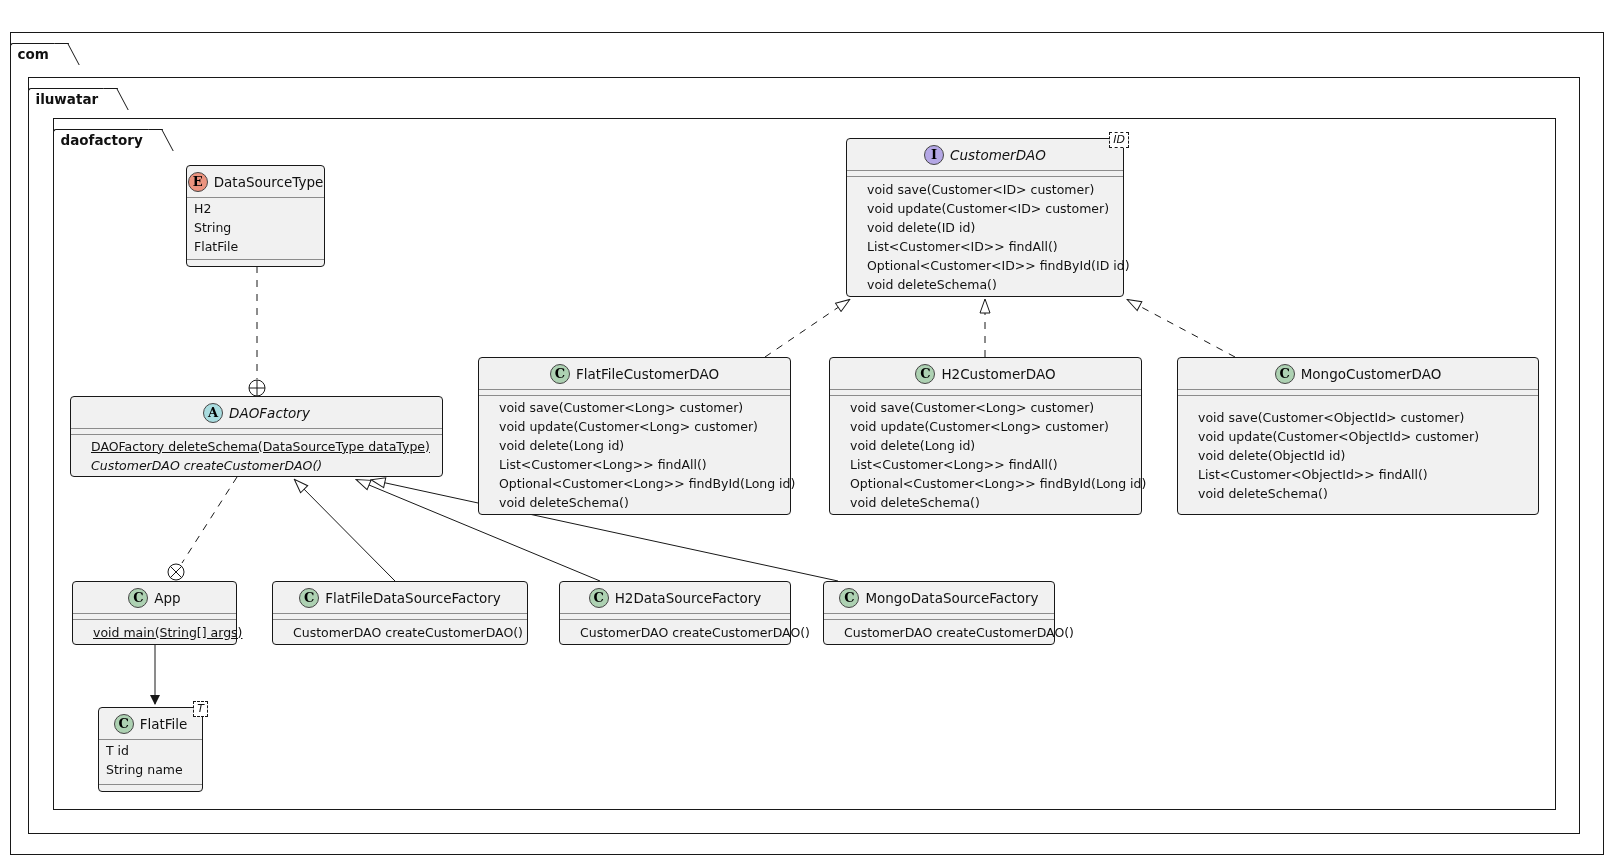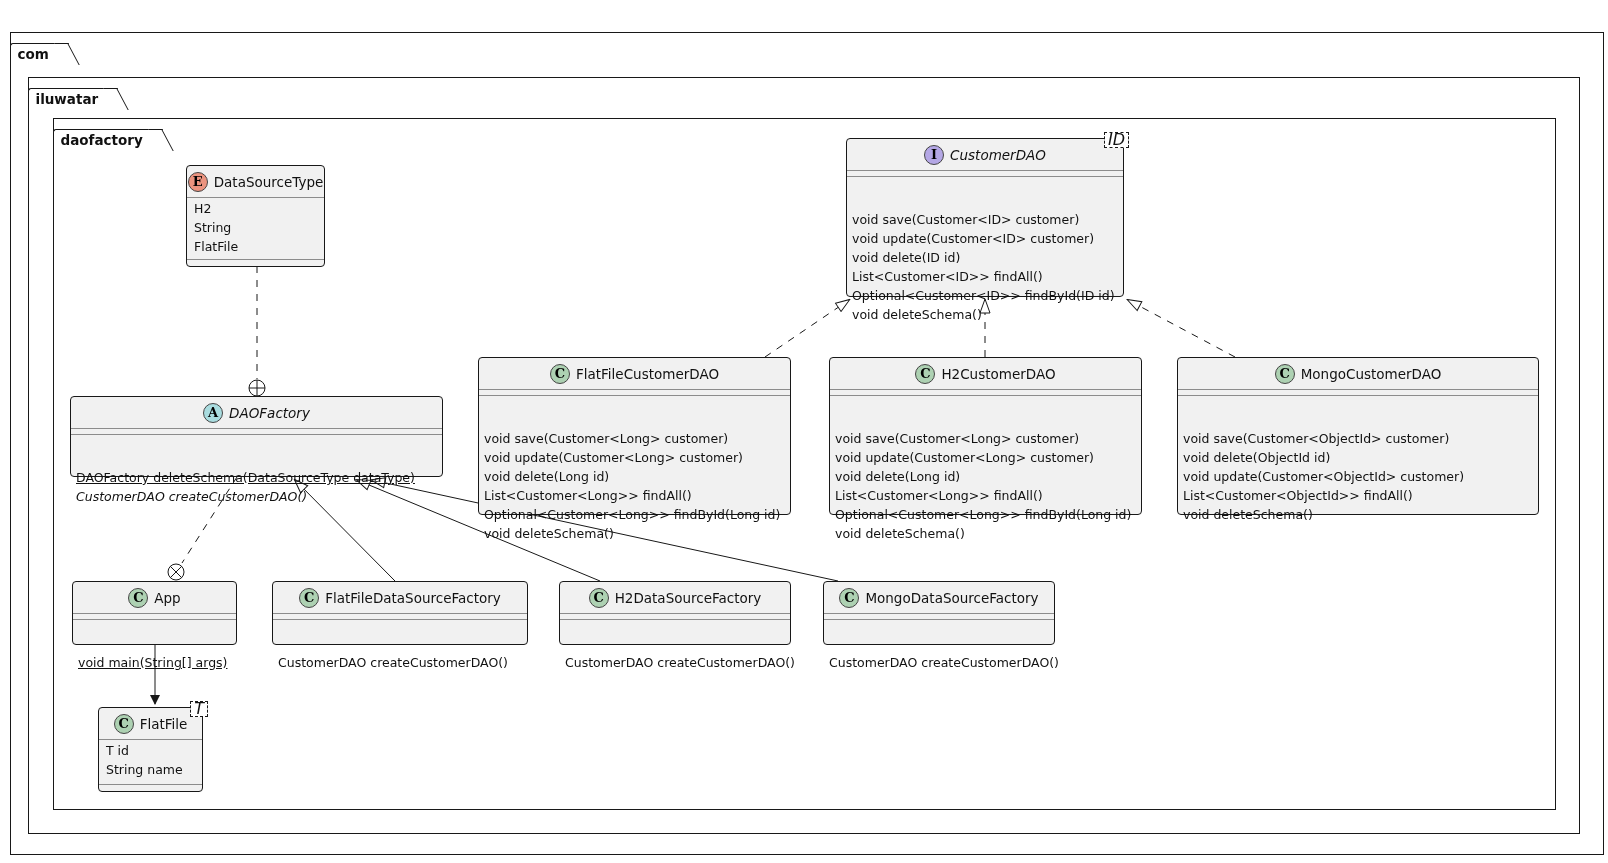--- a/index.html
+++ b/index.html
@@ -27,29 +27,29 @@
   .spot{width:20px;height:20px;min-width:20px;border-radius:50%;border:1px solid #454545;
         display:flex;align-items:center;justify-content:center;
         font-family:"DejaVu Serif","Liberation Serif",serif;font-weight:bold;font-size:13px;color:#000;
         box-sizing:border-box;}
   .spot-E{background:#EB937F;}
   .spot-C{background:#ADD1B2;}
   .spot-I{background:#B4A7E5;}
   .spot-A{background:#A9DCDF;}
   .empty-sep{height:5px;min-height:5px;border-bottom:1px solid #8c8c8c;}
   .members{flex:1;display:flex;flex-direction:column;justify-content:center;
-           padding:1px 5px;font-size:12.5px;margin-top:32px;}
+           padding:1px 20px;font-size:12.5px;}
   .m{line-height:19px;white-space:nowrap;}
   .static-m{text-decoration:underline;}
   .abstract-m{font-style:italic;}
   .fields{display:flex;flex-direction:column;flex:1;
           padding:1px 7px;font-size:12.5px;border-bottom:1px solid #8c8c8c;}
   .empty-bottom{height:6px;min-height:6px;}
   .generic-tag{position:absolute;top:-7px;right:-6px;background:#fff;
-               border:1px dashed #181818;font-size:16px;font-style:italic;
+               border:1px dashed #181818;font-size:11px;font-style:italic;
                padding:0 3px;line-height:14px;z-index:3;}
 
   
   #wires{position:absolute;left:0;top:0;width:1608px;height:863px;z-index:1;pointer-events:none;}
   .solid{stroke:#181818;stroke-width:1;fill:none;}
   .dashed{stroke:#181818;stroke-width:1;fill:none;stroke-dasharray:7 7;}
   .anchor-circle{fill:#fff;stroke:#181818;stroke-width:1;}
 </style>
 </head>
 <body>
@@ -174,22 +174,22 @@
   <div class="uml-box" style="left:1177px;top:357px;width:362px;height:158px;">
     <div class="title">
       <span class="spot spot-C">
           <span>C</span>
         </span>
       <span class="cname">MongoCustomerDAO</span>
     </div>
     <div class="empty-sep"></div>
     <div class="members">
       <div class="m">void save(Customer&lt;ObjectId&gt; customer)</div>
+      <div class="m">void update(Customer&lt;ObjectId&gt; customer)</div>
       <div class="m">void delete(ObjectId id)</div>
-      <div class="m">void update(Customer&lt;ObjectId&gt; customer)</div>
       <div class="m">List&lt;Customer&lt;ObjectId&gt;&gt; findAll()</div>
       <div class="m">void deleteSchema()</div>
     </div>
   </div>
 
   <div class="uml-box" style="left:70px;top:396px;width:373px;height:81px;">
     <div class="title">
       <span class="spot spot-A">
           <span>A</span>
         </span>

